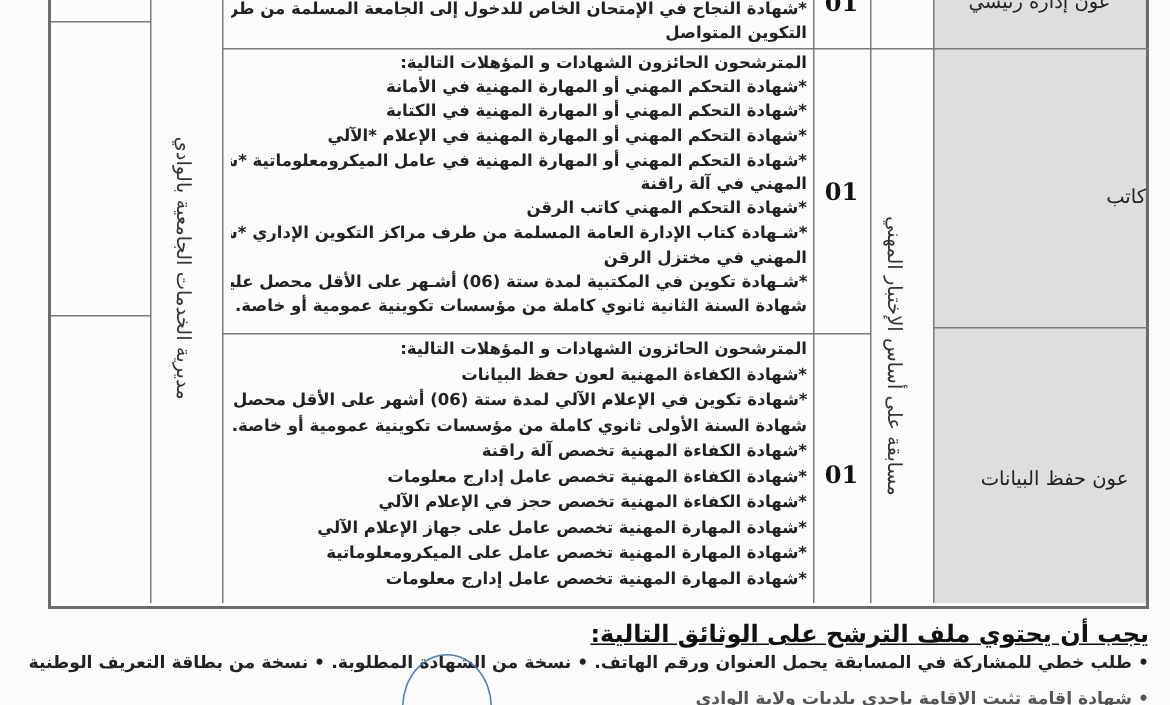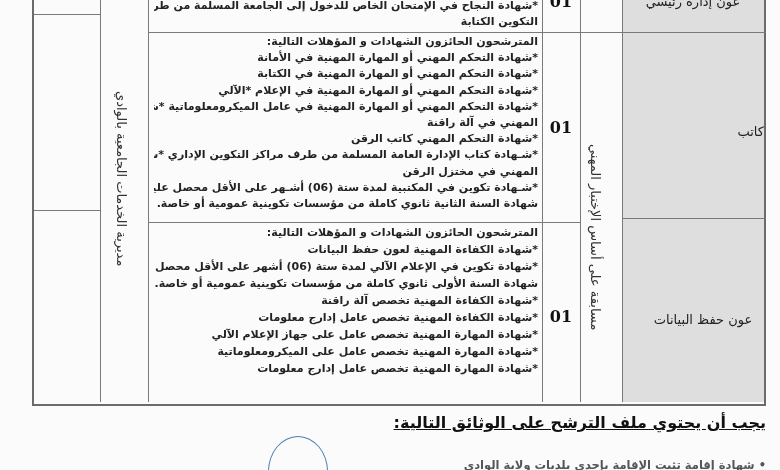--- a/index.html
+++ b/index.html
@@ -48,21 +48,21 @@
     <div class="hline" style="left:0; top:18px; width:66px;"></div>
     <div class="hline" style="left:114px; top:36px; width:618px;"></div>
     <div class="hline" style="left:0; top:214px; width:66px;"></div>
     <div class="hline" style="left:114px; top:226px; width:432px;"></div>
     <div class="hline" style="left:588px; top:222px; width:144px;"></div>
 
     <div class="cell-text post" style="left:588px; top:-2px; width:142px; font-size:13px;">عون إدارة رئيسي</div>
     <div class="cell-text count" style="left:508px; top:-4px; width:38px; text-align:center;">01</div>
     <div class="cell-text qual" style="left:120px; top:2px; width:384px;">
       <div>*شهادة النجاح في الإمتحان الخاص للدخول إلى الجامعة المسلمة من طرف</div>
-      <div>التكوين الكتابة</div>
+      <div>التكوين المتواصل</div>
     </div>
 
     <div class="cell-text qual" style="left:120px; top:38px; width:384px; line-height:16.2px;">
       <div>المترشحون الحائزون الشهادات و المؤهلات التالية:</div>
       <div>*شهادة التحكم المهني أو المهارة المهنية في الأمانة</div>
       <div>*شهادة التحكم المهني أو المهارة المهنية في الكتابة</div>
       <div>*شهادة التحكم المهني أو المهارة المهنية في الإعلام *الآلي</div>
       <div>*شهادة التحكم المهني أو المهارة المهنية في عامل الميكرومعلوماتية *شـهادة التحكم</div>
       <div>المهني في آلة راقنة</div>
       <div>*شهادة التحكم المهني كاتب الرقن</div>
@@ -74,28 +74,30 @@
     <div class="cell-text count" style="left:508px; top:122px; width:38px; text-align:center;">01</div>
     <div class="cell-text post" style="left:588px; top:128px; width:142px;text-align:right;">كاتب</div>
 
     <div class="cell-text qual" style="left:120px; top:228px; width:384px; line-height:17px;">
       <div>المترشحون الحائزون الشهادات و المؤهلات التالية:</div>
       <div>*شهادة الكفاءة المهنية لعون حفظ البيانات</div>
       <div>*شهادة تكوين في الإعلام الآلي لمدة ستة (06) أشهر على الأقل محصل عليها على أساس</div>
       <div>شهادة السنة الأولى ثانوي كاملة من مؤسسات تكوينية عمومية أو خاصة.</div>
       <div>*شهادة الكفاءة المهنية تخصص آلة راقنة</div>
       <div>*شهادة الكفاءة المهنية تخصص عامل إدارج معلومات</div>
+      <div>*شهادة الكفاءة المهنية تخصص حجز في الإعلام الآلي</div>
       <div>*شهادة المهارة المهنية تخصص عامل على جهاز الإعلام الآلي</div>
       <div>*شهادة المهارة المهنية تخصص عامل على الميكرومعلوماتية</div>
       <div>*شهادة المهارة المهنية تخصص عامل إدارج معلومات</div>
     </div>
     <div class="cell-text count" style="left:508px; top:311px; width:38px; text-align:center;">01</div>
     <div class="cell-text post" style="left:588px; top:316px; width:162px;">عون حفظ البيانات</div>
 
     <div class="vert" style="left:554px; top:124px; height:210px; font-size:13px;">مسابقة على أساس الإختبار المهني</div>
     <div class="vert" style="left:80px; top:70px; height:200px; font-size:13px;">مديرية الخدمات الجامعية بالوادي</div>
   </div>
 
   <div class="footer-title">يجب أن يحتوي ملف الترشح على الوثائق التالية:</div>
+  <div class="footer-line" style="right:14px; top:434px;">• طلب خطي للمشاركة في المسابقة يحمل العنوان ورقم الهاتف. • نسخة من الشهادة المطلوبة. • نسخة من بطاقة التعريف الوطنية</div>
   <div class="footer-line" style="right:14px; top:458px; color:#555;">• شهادة إقامة تثبت الإقامة بإحدى بلديات ولاية الوادي</div>
 
   <div class="pen"></div>
 </div>
 
 </body></html>

